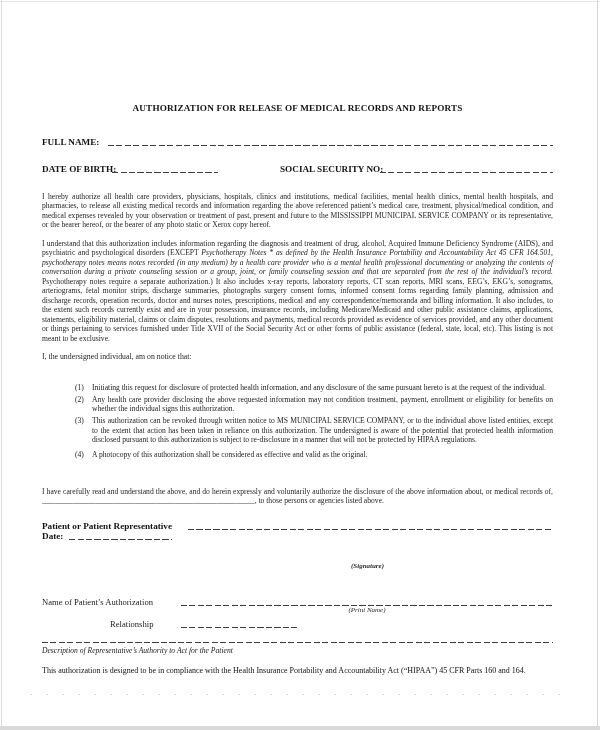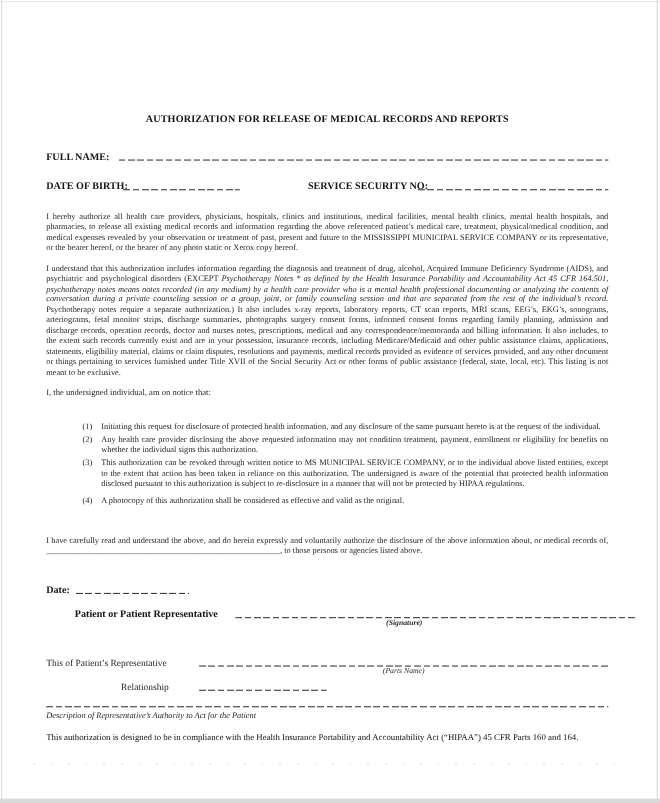--- a/index.html
+++ b/index.html
@@ -74,21 +74,21 @@
   <div class="subtitle">AUTHORIZATION FOR RELEASE OF MEDICAL RECORDS AND REPORTS</div>
 
   <div class="row" style="top:134px;text-align:center;">
     <span class="lbl" style="left:0;">FULL NAME:</span>
     <div class="fill" style="left:66px; right:0;"></div>
   </div>
 
   <div class="row" style="top:161px;">
     <span class="lbl" style="left:0;">DATE OF BIRTH:</span>
     <div class="fill" style="left:70px; width:106px;"></div>
-    <span class="lbl" style="left:238px;">SERVICE SECURITY NO:</span>
+    <span class="lbl" style="left:238px;">SOCIAL SECURITY NO:</span>
     <div class="fill" style="left:338px; right:0;"></div>
   </div>
 
   <div class="para" style="top:192px;">I hereby authorize all health care providers, physicians, hospitals, clinics and institutions, medical facilities, mental health clinics, mental health hospitals, and pharmacies, to release all existing medical records and information regarding the above referenced patient’s medical care, treatment, physical/medical condition, and medical expenses revealed by your observation or treatment of past, present and future to the MISSISSIPPI MUNICIPAL SERVICE COMPANY or its representative, or the bearer hereof, or the bearer of any photo static or Xerox copy hereof.</div>
 
   <div class="para" style="top:239px;"><span>I understand that this authorization includes information regarding the diagnosis and treatment of drug, alcohol, Acquired Immune Deficiency Syndrome (AIDS), and psychiatric and psychological disorders (EXCEPT </span><span class="it">Psychotherapy Notes * as defined by the Health Insurance Portability and Accountability Act 45 CFR 164.501, psychotherapy notes means notes recorded (in any medium) by a health care provider who is a mental health professional documenting or analyzing the contents of conversation during a private counseling session or a group, joint, or family counseling session and that are separated from the rest of the individual’s record.</span><span>  Psychotherapy notes require a separate authorization.)  It also includes x-ray reports, laboratory reports, CT scan reports, MRI scans, EEG’s, EKG’s, sonograms, arteriograms, fetal monitor strips, discharge summaries, photographs surgery consent forms, informed consent forms regarding family planning, admission and discharge records, operation records, doctor and nurses notes, prescriptions, medical and any correspondence/memoranda and billing information.  It also includes, to the extent such records currently exist and are in your possession, insurance records, including Medicare/Medicaid and other public assistance claims, applications, statements, eligibility material, claims or claim disputes, resolutions and payments, medical records provided as evidence of services provided, and any other document or things pertaining to services furnished under Title XVII of the Social Security Act or other forms of public assistance (federal, state, local, etc).  This listing is not meant to be exclusive.</span></div>
 
   <div class="intro" style="top:352px;">I, the undersigned individual, am on notice that:</div>
 
   <div class="list" style="top:383px;">
@@ -110,31 +110,31 @@
     </div>
   </div>
 
   <div class="para" style="top:487px;"><span>I have carefully read and understand the above, and do herein expressly and voluntarily authorize the disclosure of the above information about, or medical records of, </span><span>________________________________________________________</span><span>, to those persons or agencies listed above.</span></div>
 
   <div class="row" style="top:528px;">
     <span class="lbl" style="left:0;">Date:</span>
     <div class="fill" style="left:27px; width:103px;"></div>
   </div>
 
-  <div class="row" style="top:550px;margin-left:26px;">
+  <div class="row" style="top:518px;">
     <span class="lbl" style="left:0;">Patient or Patient Representative</span>
     <div class="fill" style="left:146px; right:0;"></div>
   </div>
   <div class="caption" style="top:562px; left:182px; width:371px;font-weight:bold;">(Signature)</div>
 
   <div class="row" style="top:594px;">
-    <span class="lbl-reg" style="left:0;">This of Patient’s Representative</span>
+    <span class="lbl-reg" style="left:0;">Name of Patient’s Authorization</span>
     <div class="fill" style="left:139px; right:0;"></div>
   </div>
-  <div class="caption" style="top:606px; left:181px; width:372px;">(Parts Name)</div>
+  <div class="caption" style="top:606px; left:181px; width:372px;">(Print Name)</div>
 
   <div class="row" style="top:616px;">
     <span class="lbl-reg" style="left:68px;">Relationship</span>
     <div class="fill" style="left:139px; width:116px;"></div>
   </div>
 
   <div class="row" style="top:634px; height:10px;">
     <div class="fill" style="left:0; right:0;"></div>
   </div>
   <div class="desc-caption">Description of Representative’s Authority to Act for the Patient</div>

